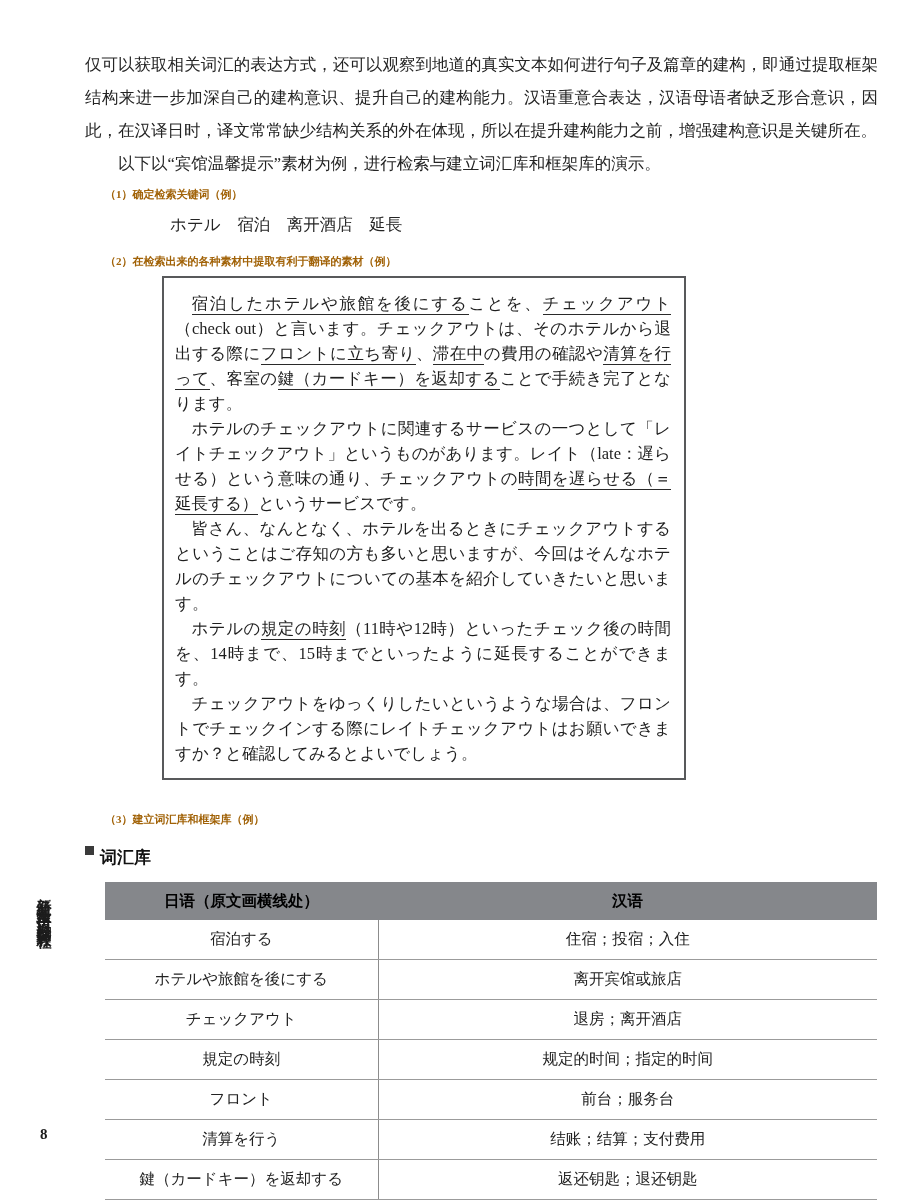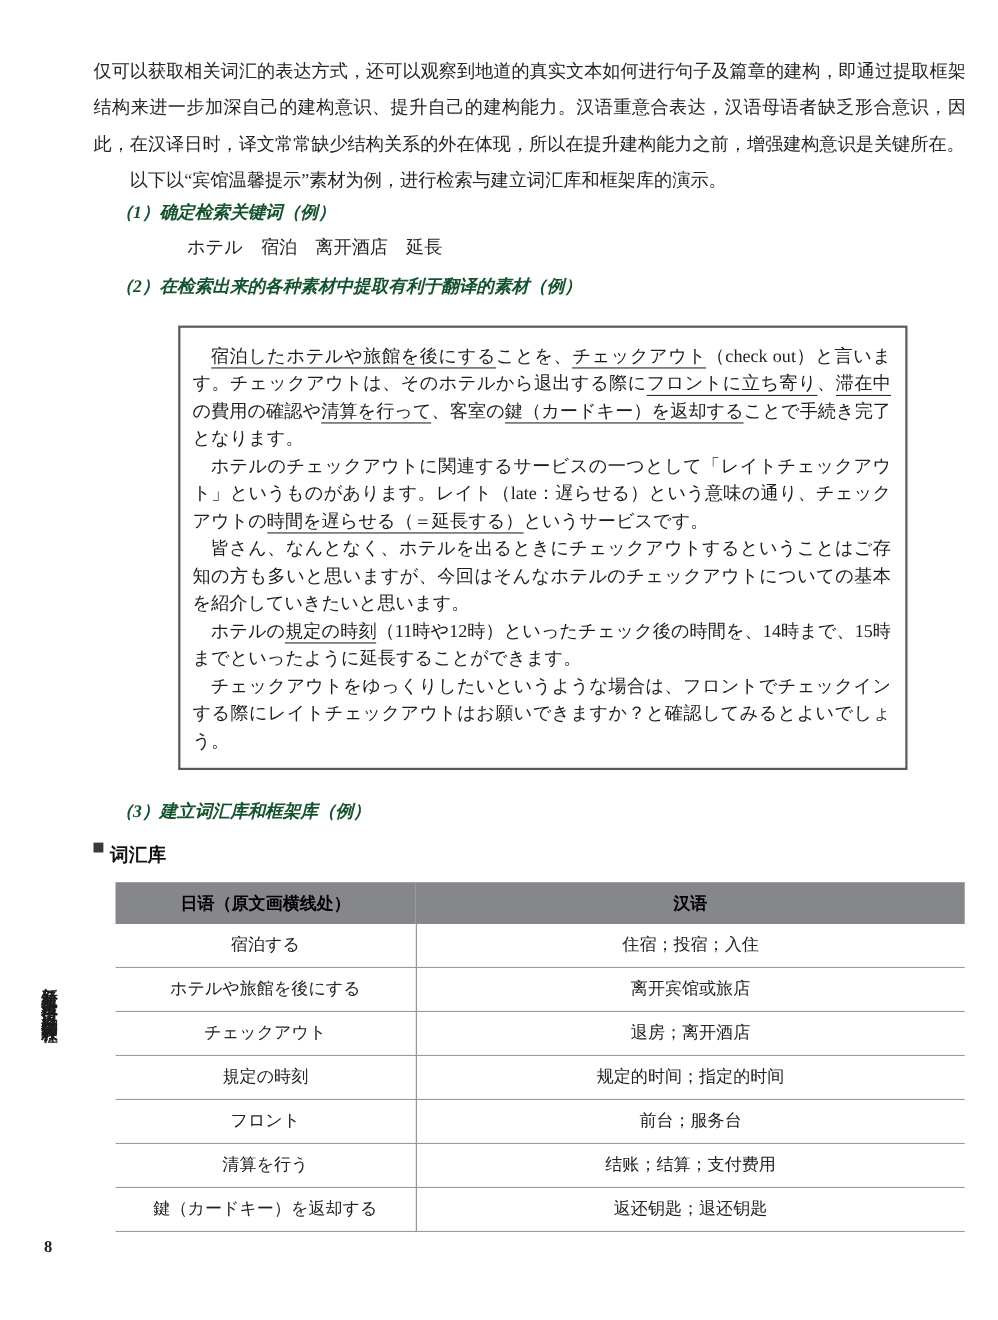--- a/index.html
+++ b/index.html
@@ -3,25 +3,25 @@
 <meta charset="utf-8">
 <style>
   html,body{margin:0;padding:0;background:#ffffff;}
   .page{
     position:relative;width:907px;height:1200px;background:#ffffff;overflow:hidden;
     font-family:"Liberation Serif","DejaVu Serif",serif;color:#242424;
   }
   .content{position:absolute;left:85px;top:48px;width:793px;}
   .intro{margin:0;font-size:16.5px;line-height:33px;text-align:justify;text-justify:inter-ideograph;}
   .example-lead{margin:2px 0 0;font-size:16.5px;line-height:30px;text-indent:2em;}
-  .step-heading{margin:0 0 0 20px;font-size:16px;line-height:30px;font-weight:bold;color:#14532d;font-style:italic;}
+  .step-heading{margin:0 0 0 20px;font-size:11px;line-height:30px;font-weight:bold;color:#a16207;}
   .step-heading.s2{margin-top:5px;}
   .keywords{margin:0 0 0 85px;font-size:16.5px;line-height:32px;}
   .passage-box{
-    box-sizing:border-box;margin:20px 0 0 77px;width:663px;
+    box-sizing:border-box;margin:0 0 0 77px;width:524px;
     border:2px solid var(--box-border,#58595b);padding:13px 13px 12px 11px;background:#fff;
   }
   .passage-box p{margin:0;font-size:16.5px;line-height:25px;text-align:justify;text-justify:inter-ideograph;text-indent:1em;color:#1e1e1e;}
   .passage-box .u{border-bottom:1px solid #2a2a2a;padding-bottom:1px;}
   .step-heading.s3{margin-top:24px;}
   .vocab-label{margin:12px 0 0;display:flex;font-size:17px;font-weight:bold;color:#111;}
   .bullet-square{width:9px;height:9px;background:#3a3a3a;display:inline-block;margin-right:6px;}
   table.vocab{
     margin:13px 0 0 20px;width:772px;border-collapse:collapse;table-layout:fixed;
     font-size:15.5px;color:#222;

